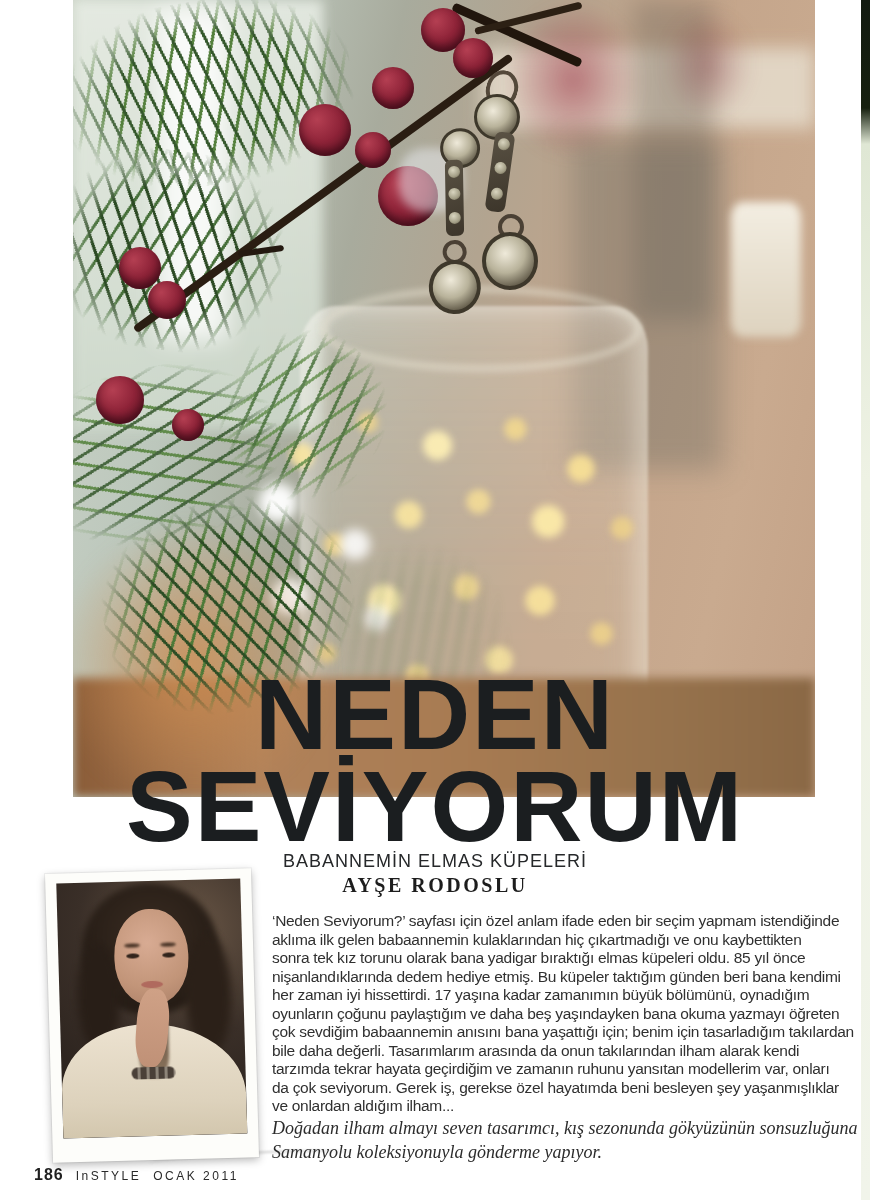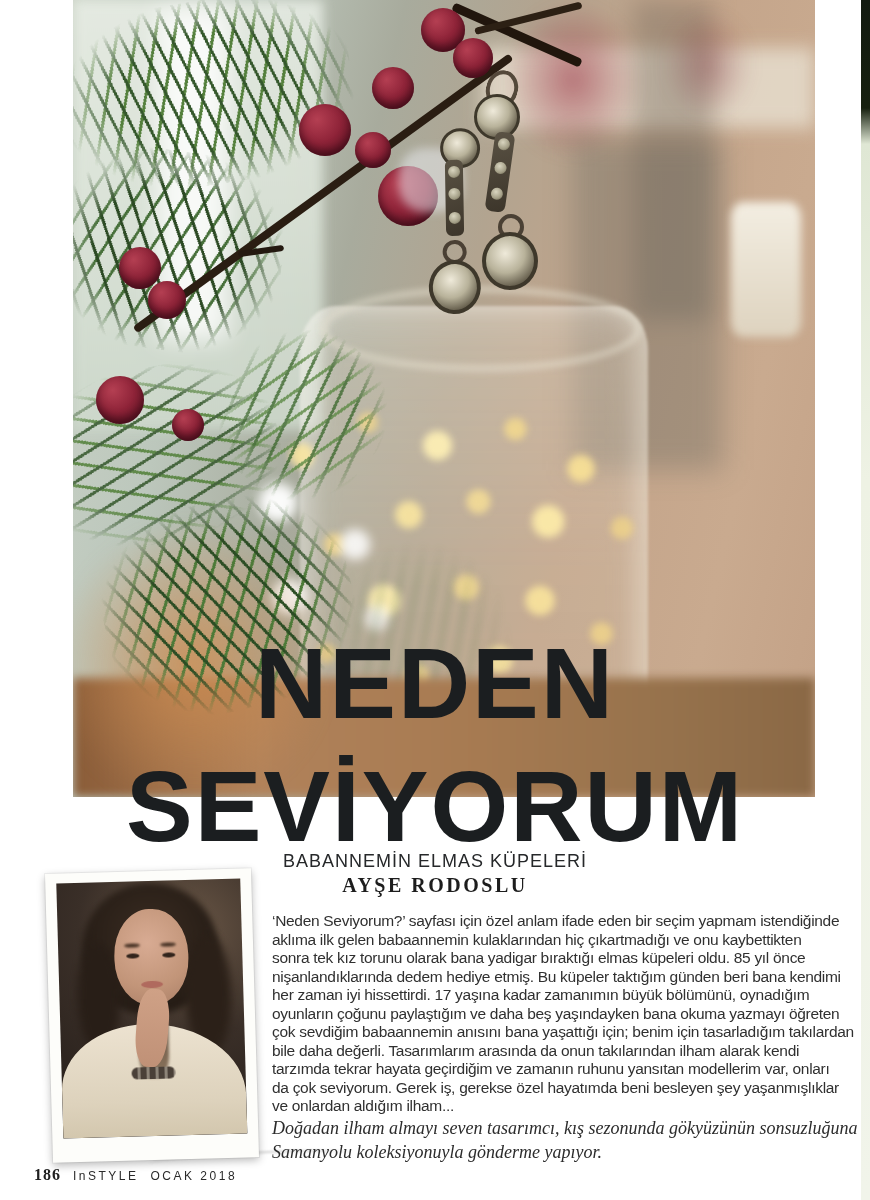--- a/index.html
+++ b/index.html
@@ -135,21 +135,21 @@
   .blouse{position:absolute;left:0;bottom:0;width:100%;height:112px;
     border-radius:46% 54% 0 0/64px 74px 0 0;
     background:linear-gradient(180deg,#ece2d0,#ddd2bc 70%,#d3c7ae);}
   .chest-v{position:absolute;left:78px;bottom:58px;width:30px;height:58px;
     background:linear-gradient(180deg,#6b5847,#8a735c);border-radius:0 0 40% 40%;filter:blur(1.5px);}
   .bracelet{position:absolute;left:70px;top:186px;width:44px;height:12px;border-radius:6px;filter:blur(.5px);
     background:repeating-linear-gradient(90deg,#4a4038 0 6px,#8d8478 6px 9px);}
 
   
   .footer{left:34px;top:1166px;display:flex;align-items:baseline;gap:12px;z-index:6;}
-  .page-number{font-size:16px;font-weight:700;color:#1f1f1f;letter-spacing:1px;font-family:Liberation Serif, serif;}
+  .page-number{font-size:16px;font-weight:700;color:#1f1f1f;letter-spacing:1px;}
   .magazine-name,.issue{font-size:12px;letter-spacing:2.5px;color:#2a2a2a;}
   .wrinkle{left:150px;top:1152px;width:200px;height:10px;border-top:2px solid rgba(120,120,120,.30);
     border-radius:50%;transform:rotate(-3deg);filter:blur(1px);}
   .edge-strip{left:861px;top:0;width:9px;height:1200px;
     background:linear-gradient(180deg,#121a10 0%,#16200f 9%,#dfe7d4 12%,#eef2e4 40%,#f1f4ea 100%);}
 </style>
 </head>
 <body>
 
 <div class="abs main-photo">
@@ -212,21 +212,21 @@
     <div class="abs metal" style="left:18px;top:32px;width:18px;height:76px;border-radius:6px;transform:rotate(-4deg);">
       <div class="gem" style="left:3px;top:6px;"></div>
       <div class="gem" style="left:3px;top:28px;"></div>
       <div class="gem" style="left:3px;top:52px;"></div>
     </div>
     <div class="abs ringlet" style="left:18px;top:112px;width:16px;height:16px;"></div>
     <div class="abs stone" style="left:6px;top:132px;width:44px;height:46px;border-width:4px;"></div>
   </div>
 </div>
 
-<div class="abs title-line" style="top:633px;">NEDEN</div>
+<div class="abs title-line" style="top:664px;">NEDEN</div>
 <div class="abs title-line" style="top:738px;margin-top:18px;">SEVİYORUM</div>
 <div class="abs subtitle">BABANNEMİN ELMAS KÜPELERİ</div>
 <div class="abs author">AYŞE RODOSLU</div>
 
 <div class="abs body-text">‘Neden Seviyorum?’ sayfası için özel anlam ifade eden bir seçim yapmam istendiğinde
 aklıma ilk gelen babaannemin kulaklarından hiç çıkartmadığı ve onu kaybettikten
 sonra tek kız torunu olarak bana yadigar bıraktığı elmas küpeleri oldu. 85 yıl önce
 nişanlandıklarında dedem hediye etmiş. Bu küpeler taktığım günden beri bana kendimi
 her zaman iyi hissettirdi. 17 yaşına kadar zamanımın büyük bölümünü, oynadığım
 oyunların çoğunu paylaştığım ve daha beş yaşındayken bana okuma yazmayı öğreten
@@ -253,16 +253,16 @@
     <div class="chest-v"></div>
     <div class="hand"></div>
     <div class="bracelet"></div>
   </div>
 </div>
 
 <div class="abs wrinkle"></div>
 <div class="abs footer">
   <span class="page-number">186</span>
   <span class="magazine-name">InSTYLE</span>
-  <span class="issue">OCAK 2018</span>
+  <span class="issue">OCAK 2011</span>
 </div>
 
 <div class="abs edge-strip"></div>
 
 </body></html>

